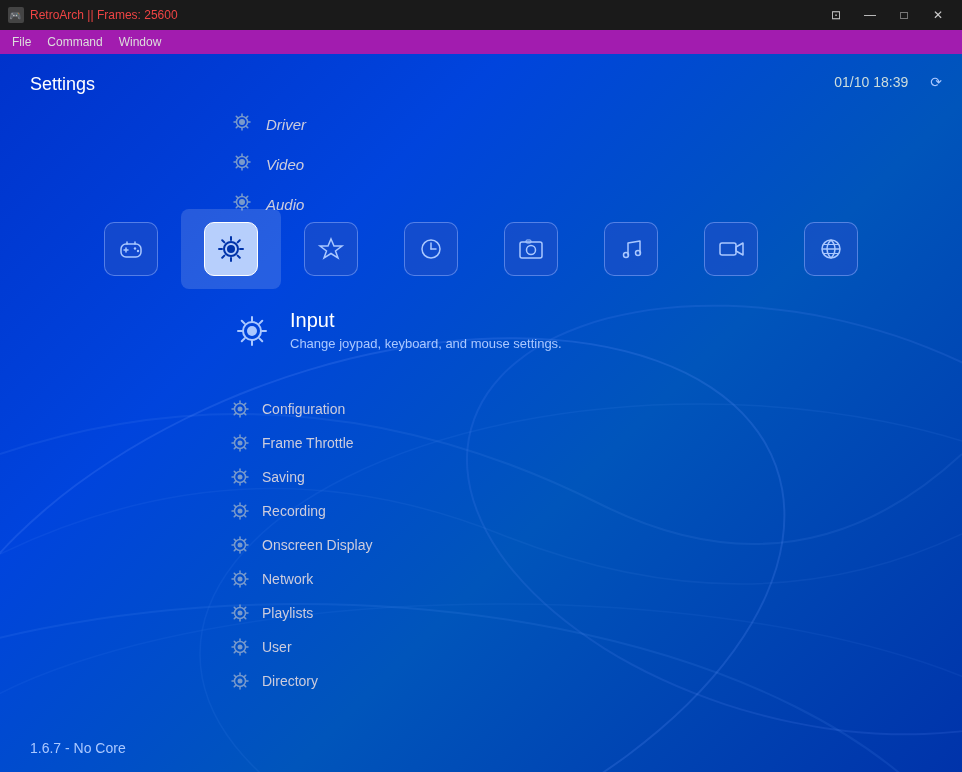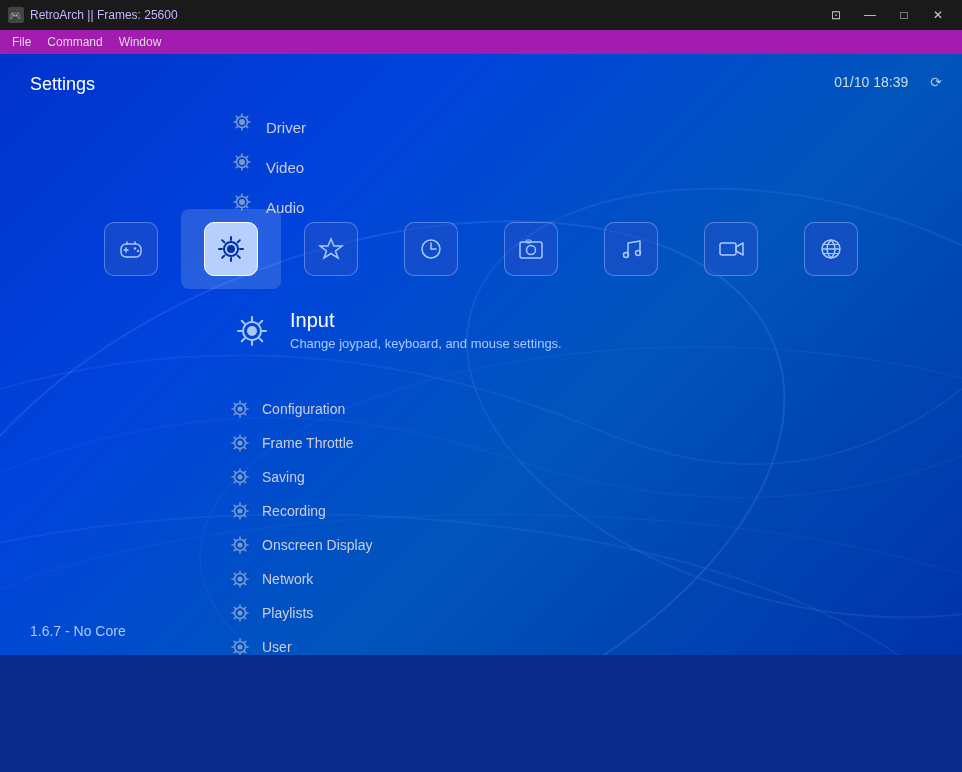--- a/index.html
+++ b/index.html
@@ -27,21 +27,21 @@
       margin-right: 6px;
       background: #444;
       border-radius: 2px;
       display: flex;
       align-items: center;
       justify-content: center;
       color: #aaa;
       font-size: 10px;
     }
     #titlebar-title {
-      color: #c4b5fd;
+      color: #ef4444;
       font-size: 12px;
       flex: 1;
     }
     #titlebar-controls {
       display: flex;
       gap: 2px;
     }
     .titlebar-btn {
       width: 32px;
       height: 20px;
@@ -66,21 +66,21 @@
     .menu-item {
       color: #ddd;
       font-size: 12px;
       padding: 2px 8px;
       cursor: pointer;
     }
 
     
     #main {
       width: 962px;
-      height: 601px;
+      height: 718px;
       position: relative;
       overflow: hidden;
       background: linear-gradient(135deg, #0033cc 0%, #0044dd 30%, #0055bb 60%, #0033aa 100%);
       padding-left: 19px;
     }
 
     
     #main::before {
       content: '';
       position: absolute;
@@ -201,26 +201,27 @@
     }
 
     
     #top-list {
       position: absolute;
       top: 50px;
       left: 230px;
     }
     .top-list-item {
       display: flex;
-      align-items: flex-end;
+      align-items: center;
       gap: 12px;
       padding: 8px 0;
       color: #ccd;
       font-size: 15px;
       cursor: pointer;
+      font-style: italic;
     }
     .list-icon {
       color: #7799cc;
       font-size: 16px;
       width: 24px;
       text-align: center;
     }
 
     
     #settings-list {

